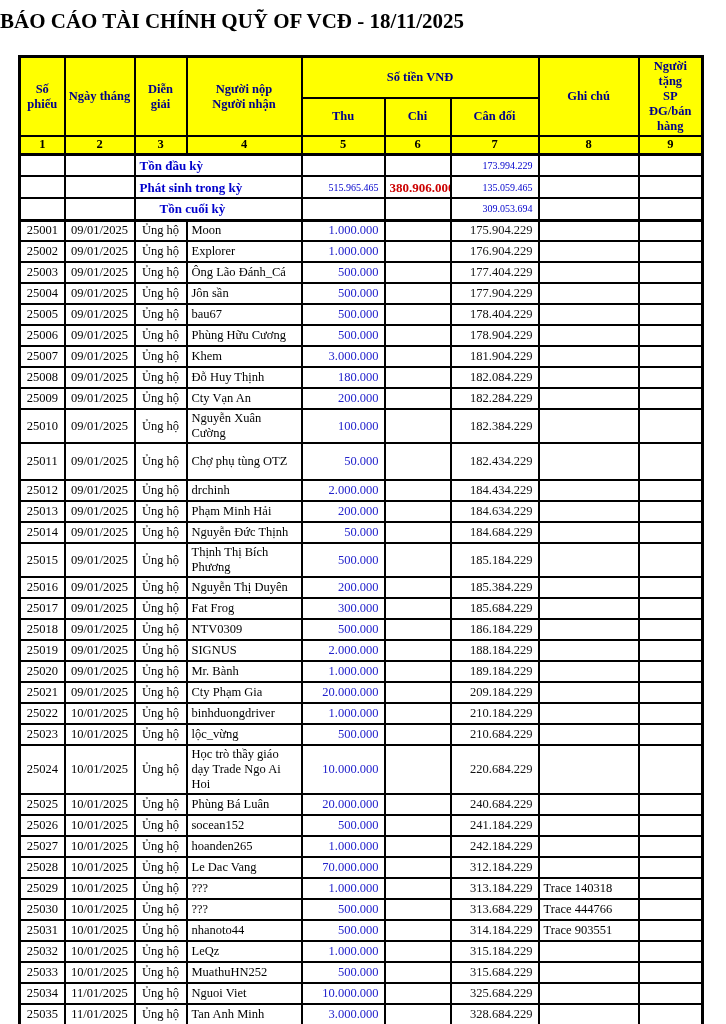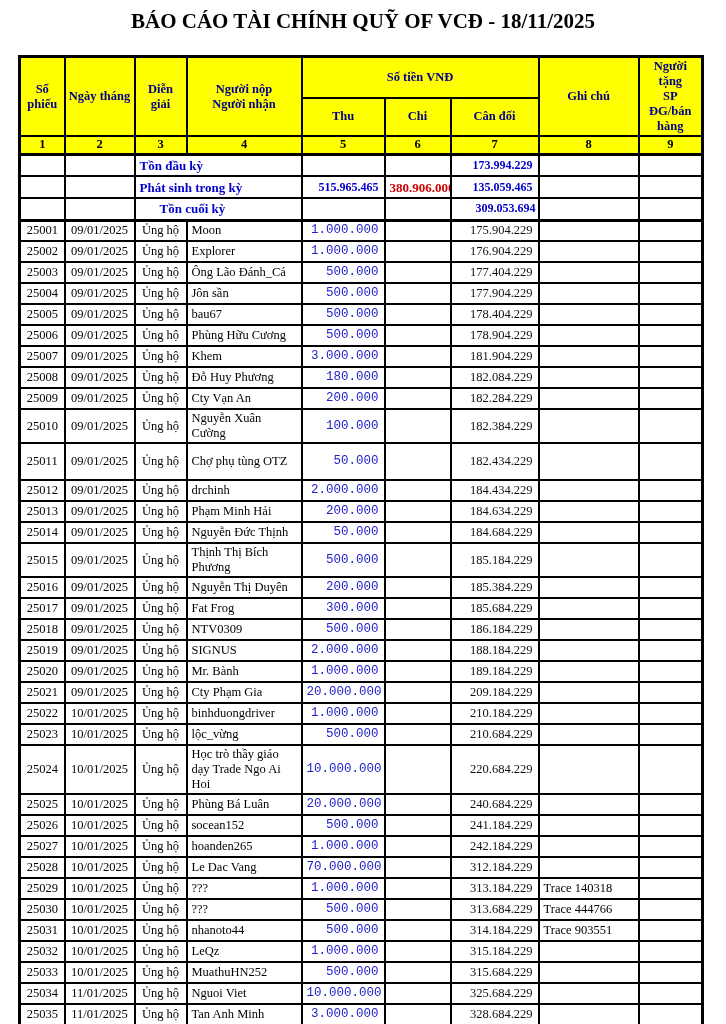--- a/index.html
+++ b/index.html
@@ -5,21 +5,21 @@
   * { box-sizing: border-box; }
   html, body {
     margin: 0; padding: 0;
     width: 726px; height: 1024px;
     background: #ffffff;
     font-family: "Liberation Serif", "DejaVu Serif", serif;
     color: var(--text, #000);
   }
   .page-title {
     margin: 9px 0 0 0;
-    text-align: center;
+    text-align: left;
     font-size: 21px;
     font-weight: bold;
     color: #000;
     font-family: "Liberation Serif", "DejaVu Serif", serif;
   }
   table.report {
     border-collapse: collapse;
     table-layout: fixed;
     width: 683px;
     margin: 21px 0 0 18px;
@@ -49,22 +49,22 @@
   tbody td { height: 21px; background: #fff; }
   tbody tr:nth-child(-n+3) td { height: 22px; margin-left: 32px; }
   
   tbody tr:nth-child(3) td { border-bottom-width: 3px; padding-left: 24px; }
   
   tbody tr:nth-child(14) td { height: 37px; }
   tbody tr:nth-child(39) td { height: 29px; }
 
   td.ctr { text-align: center; }
   td.num { text-align: right; padding-right: 5px; font-variant-numeric: tabular-nums; }
-  td.blue { color: var(--amount_blue, #2222CC); font-family: Liberation Mono, monospace; }
-  td.bblue { color: var(--summary_blue, #0000CC); font-weight: bold; font-size: 12px; }
+  td.blue { color: var(--amount_blue, #2222CC); }
+  td.bblue { color: var(--summary_blue, #0000CC); font-weight: normal; font-size: 10px; }
   td.bred  { color: var(--expense_red, #CC0000); font-weight: bold; font-size: 13px; }
   td.slabel { color: var(--summary_blue, #0000CC); font-weight: bold; font-size: 13px; text-align: left; }
   td.dark { color: #111; border-radius: 10px; }
 </style>
 </head>
 <body>
 
 <h1 class="page-title">BÁO CÁO TÀI CHÍNH QUỸ OF VCĐ - 18/11/2025</h1>
 
 <table class="report">
@@ -215,21 +215,21 @@
      <td class="num blue">3.000.000</td>
      <td class="num"></td>
      <td class="num dark">181.904.229</td>
      <td></td>
      <td></td>
    </tr>
       <tr>
      <td class="ctr">25008</td>
      <td class="ctr">09/01/2025</td>
      <td class="ctr">Ủng hộ</td>
-     <td>Đỗ Huy Phương</td>
+     <td>Đỗ Huy Thịnh</td>
      <td class="num blue">180.000</td>
      <td class="num"></td>
      <td class="num dark">182.084.229</td>
      <td></td>
      <td></td>
    </tr>
       <tr>
      <td class="ctr">25009</td>
      <td class="ctr">09/01/2025</td>
      <td class="ctr">Ủng hộ</td>

